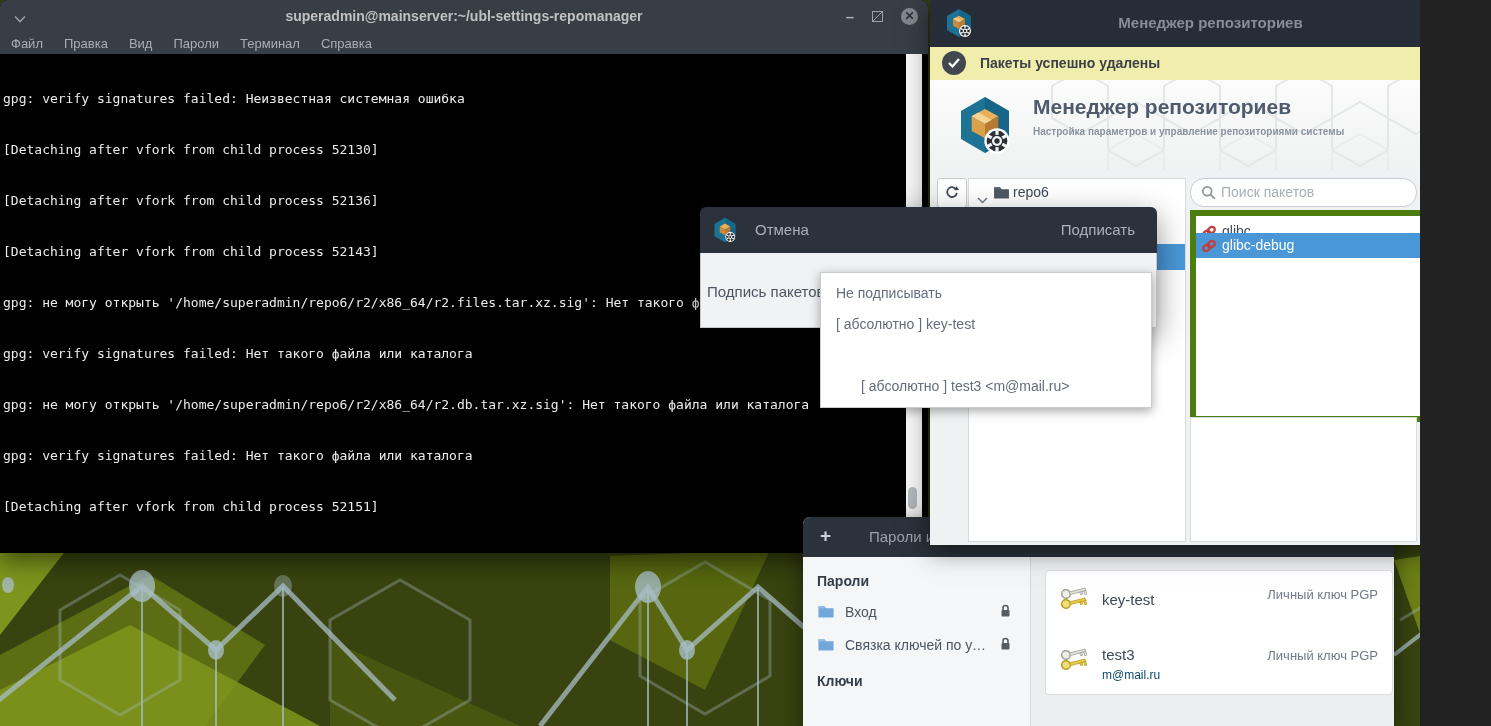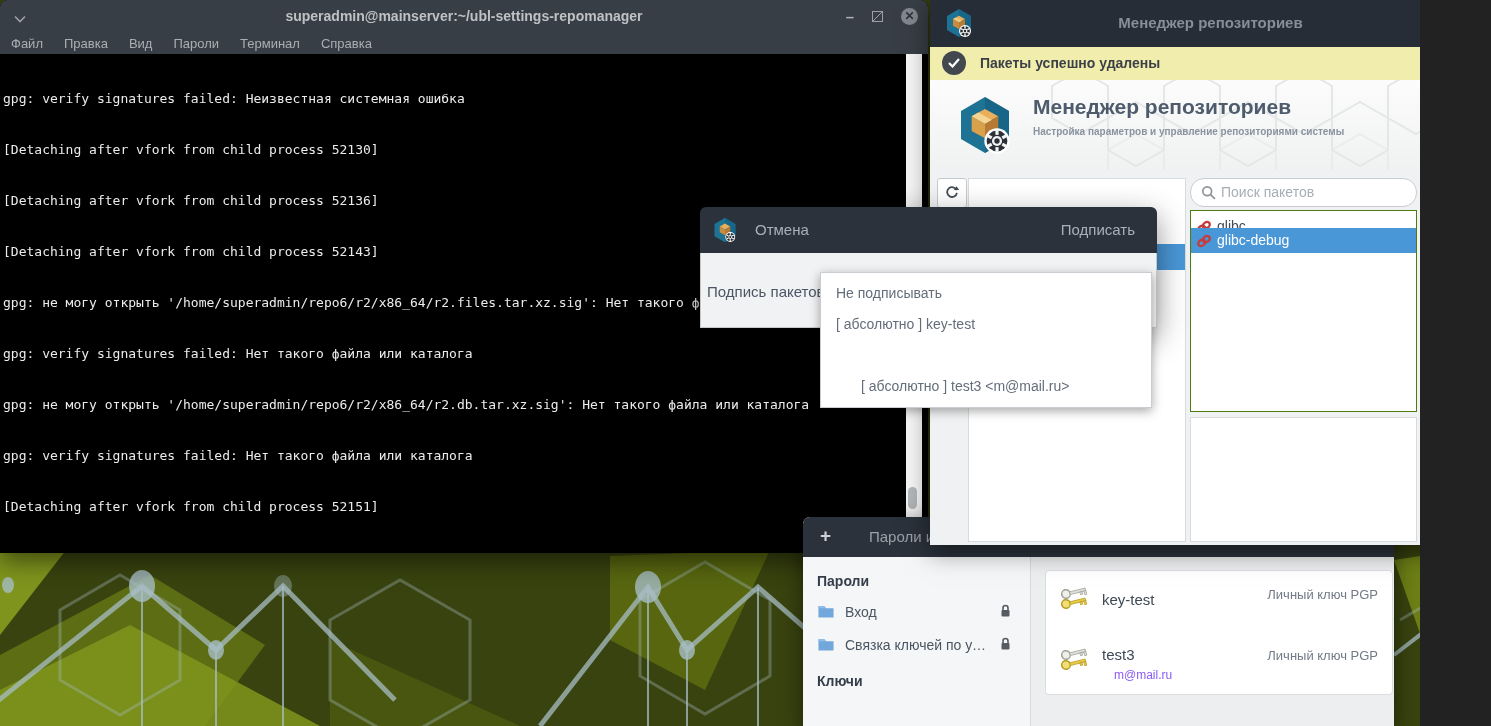--- a/index.html
+++ b/index.html
@@ -60,21 +60,21 @@
   .sh-row { position:absolute; left:0; width:227px; height:30px; }
   .sh-row .ficon { position:absolute; left:14px; top:7px; }
   .sh-row .rlabel { position:absolute; left:42px; top:7px; color:#4a5562; font-size:14px; white-space:nowrap; max-width:150px; overflow:hidden; text-overflow:ellipsis; }
   .sh-row .lock { position:absolute; right:18px; top:7px; }
   .sh-main { position:absolute; left:228px; top:40px; right:0; bottom:0; background:#eceef0; }
   .key-card { position:absolute; left:14px; width:346px; height:62px; background:#fff; border:1px solid #dbdee1; }
   .key-card.first { top:13px; border-radius:4px 4px 0 0; }
   .key-card.second { top:75px; border-top:none; border-radius:0 0 4px 4px; }
   .key-name { position:absolute; left:56px; top:14px; color:#3e4856; font-size:15px; }
   .key-name.centered { top:20px; }
-  .key-email { position:absolute; left:56px; top:36px; color:#8b5cf6; font-size:12px;margin-left:12px; }
+  .key-email { position:absolute; left:56px; top:36px; color:#0c4a6e; font-size:12px; }
   .key-type { position:absolute; right:14px; top:16px; color:#717a86; font-size:13px; }
   .keys-icon { position:absolute; left:12px; top:14px; }
 
   
   .repo {
     position:absolute; left:930px; top:0; width:561px; height:545px; z-index:30;
     background:#f0f1f2; box-shadow:0 6px 24px rgba(0,0,0,.5);
   }
   .repo-titlebar { position:absolute; left:0; top:0; right:0; height:47px; background:#262d37; }
   .repo-title { position:absolute; left:0; right:0; top:14px; text-align:center; color:#868e98; font-size:15px; font-weight:bold; }
@@ -89,21 +89,21 @@
   .refresh-btn { position:absolute; left:7px; top:178px; width:28px; height:28px; background:#fff; border:1px solid #c6cacd; border-radius:3px; display:flex; align-items:center; justify-content:center; }
   .tree-panel { position:absolute; left:38px; top:178px; width:216px; height:362px; background:#fff; border:1px solid #d8dbde; }
   .tree-root { position:absolute; left:0; top:0; right:0; height:27px; }
   .tree-chevron { position:absolute; left:8px; top:11px; }
   .tree-folder { position:absolute; left:24px; top:6px; }
   .tree-label { position:absolute; left:44px; top:5px; color:#3d4856; font-size:14px; }
   .tree-selrow { position:absolute; left:0; right:0; top:65px; height:26px; background:#4a97d8; }
   .search-box { position:absolute; left:260px; top:178px; width:225px; height:27px; background:#fff; border:1px solid #c9cdd1; border-radius:14px; }
   .search-icon { position:absolute; left:10px; top:6px; }
   .search-ph { position:absolute; left:30px; top:5px; color:#a8aeb6; font-size:14px; }
-  .pkg-list { position:absolute; left:260px; top:210px; width:225px; height:200px; background:#fff; border:1px solid #4d7c0f; }
+  .pkg-list { position:absolute; left:260px; top:210px; width:225px; height:200px; background:#fff; border:6px solid #4d7c0f; }
   .pkg-row { position:absolute; left:0; right:0; height:25px; }
   .pkg-row .link-icon { position:absolute; left:5px; top:5px; }
   .pkg-row .pkg-label { position:absolute; left:26px; top:4px; font-size:14px; color:#3f4956; }
   .pkg-row.selected { background:#4a97d8; }
   .pkg-row.selected .pkg-label { color:#fff; }
   .detail-panel { position:absolute; left:260px; top:417px; width:225px; height:123px; background:#fff; border:1px solid #d8dbde; }
 
   
   .dialog { position:absolute; left:700px; top:207px; width:457px; height:121px; z-index:40;
     box-shadow:0 10px 30px rgba(0,0,0,.45); border-radius:6px 6px 2px 2px; }
@@ -382,20 +382,34 @@
     <div class="refresh-btn">
       <span>
         <svg width="16" height="16" viewBox="0 0 16 16">
           <path d="M12.6 7.2 A4.9 4.9 0 1 0 12.9 9.8" fill="none" stroke="#424c57" stroke-width="1.8"></path>
           <polygon points="9.9,6.9 15.2,6.9 12.5,3.2" fill="#424c57"></polygon>
         </svg>
       </span>
     </div>
 
     <div class="tree-panel">
+      <div class="tree-root">
+        <span class="tree-chevron">
+          <svg width="11" height="7" viewBox="0 0 11 7">
+              <polyline points="1,1 5.5,5.5 10,1" fill="none" stroke="#6a7380" stroke-width="1.4"></polyline>
+            </svg>
+        </span>
+        <span class="tree-folder">
+          <svg width="17" height="14" viewBox="0 0 16 13">
+              <path d="M1 2 h5.5 l1.5 2 H15 v8.5 H1 z" fill="#4e5863"></path>
+              <path d="M1 2 h5.5 l1.5 2 H1 z" fill="#5d6773"></path>
+            </svg>
+        </span>
+        <span class="tree-label">repo6</span>
+      </div>
       <div class="tree-selrow"></div>
     </div>
 
     <div class="search-box">
       <span class="search-icon">
         <svg width="15" height="15" viewBox="0 0 14 14">
             <circle cx="5.8" cy="5.8" r="4.1" fill="none" stroke="#8d949c" stroke-width="1.6"></circle>
             <line x1="9" y1="9" x2="13" y2="13" stroke="#8d949c" stroke-width="1.6"></line>
           </svg>
       </span>

